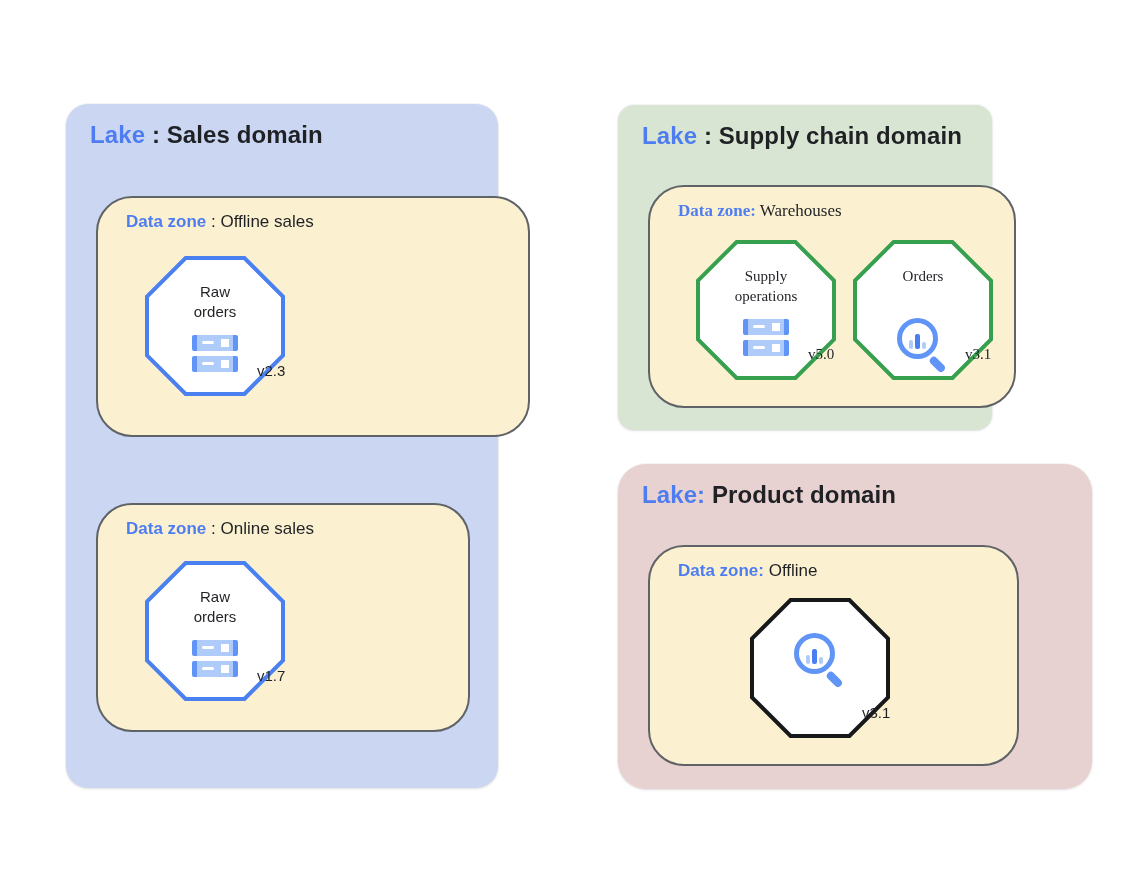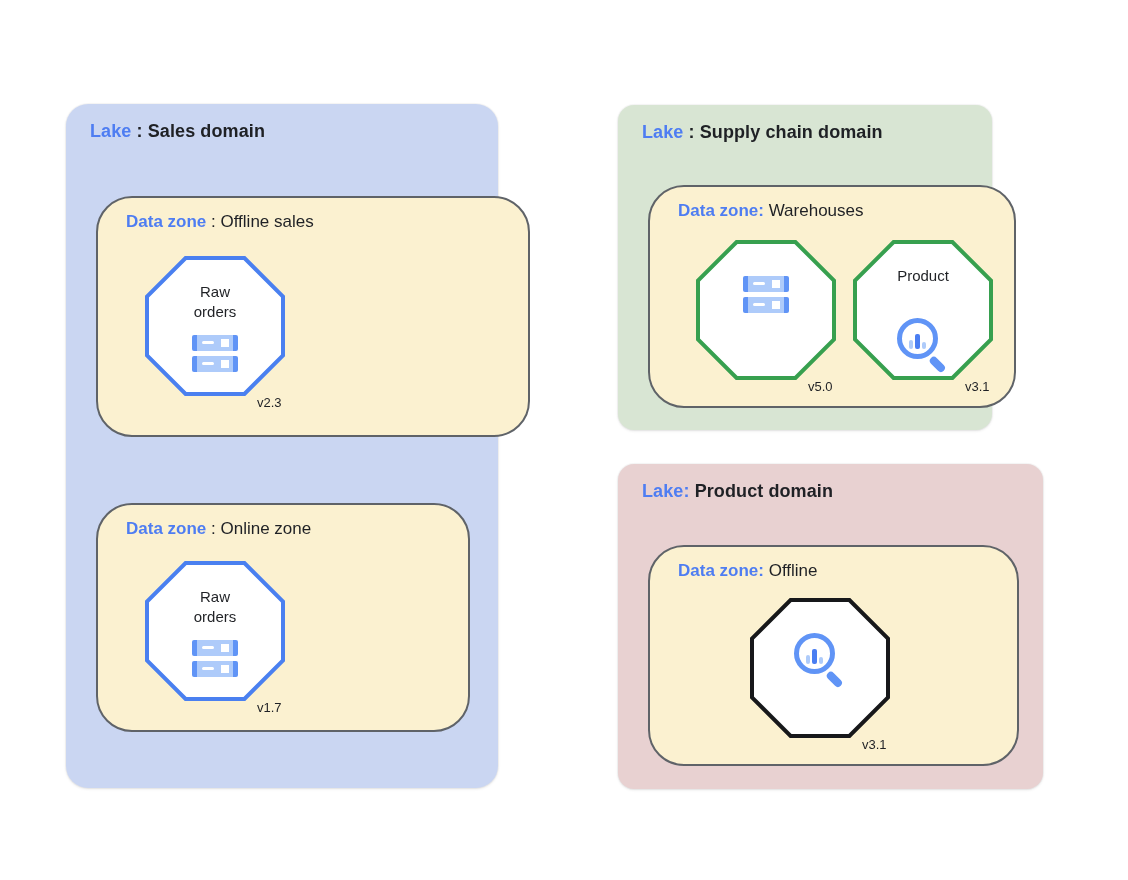--- a/index.html
+++ b/index.html
@@ -3,31 +3,31 @@
 <meta charset="utf-8">
 <style>
   html,body{margin:0;padding:0;background:#ffffff;}
   body{width:1128px;height:880px;position:relative;font-family:"Liberation Sans",sans-serif;color:var(--text-dark);}
   .canvas{position:absolute;inset:0;background:#ffffff;overflow:hidden;}
 
   
   .lake{position:absolute;box-shadow:0 1px 3px rgba(0,0,0,0.10), 0 0 0 1px rgba(0,0,0,0.03);}
   #lake-sales{left:66px;top:104px;width:432px;height:684px;background:var(--lake-sales-bg);border-radius:22px;}
   #lake-supply{left:618px;top:105px;width:374px;height:325px;background:var(--lake-supply-bg);border-radius:16px;}
-  #lake-product{left:618px;top:464px;width:425px;height:325px;background:var(--lake-product-bg);border-radius:16px;}
-
-  .lake-header{position:absolute;left:24px;top:17px;font-size:18px;font-weight:bold;letter-spacing:.1px;}
+  #lake-product{left:618px;top:464px;width:474px;height:325px;background:var(--lake-product-bg);border-radius:28px;}
+
+  .lake-header{position:absolute;left:24px;top:17px;font-size:24px;font-weight:bold;letter-spacing:.1px;}
   .lake-header .prefix{color:var(--accent-blue);}
   .lake-header .rest{color:var(--text-dark);}
 
   
   .zone{position:absolute;background:var(--zone-bg);border:2px solid var(--zone-border);border-radius:36px;box-sizing:border-box;}
   #zone-offline{left:30px;top:92px;width:434px;height:241px;}
   #zone-online{left:30px;top:399px;width:374px;height:229px;}
-  #zone-warehouses{left:30px;top:80px;width:368px;height:223px;}
+  #zone-warehouses{left:30px;top:80px;width:368px;height:223px;font-family:Liberation Serif, serif;}
   #zone-products{left:30px;top:81px;width:371px;height:221px;}
 
   .zone-header{position:absolute;left:28px;top:14px;font-size:17px;color:var(--text-dark);}
   .zone-header .prefix{color:var(--accent-blue);font-weight:bold;}
 
   
   .octagon{position:absolute;width:142px;height:142px;}
   .oct-svg{position:absolute;left:0;top:0;width:142px;height:142px;overflow:visible;}
   .oct-svg polygon{fill:#ffffff;stroke-width:4;}
   .s-blue{stroke:var(--oct-blue);}
@@ -39,21 +39,21 @@
   #oct-raw-orders{left:46px;top:55px;}
   #oct-orders{left:207px;top:55px;}
   #oct-supply{left:45px;top:52px;}
   #oct-stocks{left:202px;top:52px;}
   #oct-product-ref{left:99px;top:50px;}
 
   .oct-content{position:absolute;inset:0;display:flex;flex-direction:column;align-items:center;padding-top:27px;box-sizing:border-box;}
   .oct-label{font-size:15px;line-height:20px;text-align:center;color:var(--text-dark);min-height:43px;}
   .oct-label.nw{max-width:74px;}
   .oct-label.mw{max-width:94px;}
-  .version{position:absolute;left:113px;top:140px;font-size:13px;color:var(--text-dark);white-space:nowrap;text-align:right;}
+  .version{position:absolute;left:113px;top:107px;font-size:15px;color:var(--text-dark);white-space:nowrap;text-align:right;}
 
   
   .srv{margin-top:10px;}
   .srv-row{position:relative;width:46px;height:16px;background:var(--icon-blue-light);border-left:5px solid var(--icon-blue-mid);border-right:5px solid var(--icon-blue-mid);border-radius:2px;box-sizing:border-box;margin-bottom:5px;}
   .srv-row:last-child{margin-bottom:0;}
   .srv-dash{position:absolute;left:5px;top:6px;width:12px;height:3px;background:#ffffff;border-radius:1.5px;}
   .srv-sq{position:absolute;right:4px;top:4px;width:8px;height:8px;background:#ffffff;}
 
   
   .mag{position:relative;width:56px;height:54px;margin-top:8px;}
@@ -96,21 +96,21 @@
               </div>
           </div>
         </div>
         <div class="version">v2.3</div>
       </div>
 
     </div>
 
     <div class="zone" id="zone-online">
       <div class="zone-header">
-        <span class="prefix">Data zone</span><span class="rest"> : Online zone</span>
+        <span class="prefix">Data zone</span><span class="rest"> : Online sales</span>
       </div>
 
       <div class="octagon" id="oct-raw-orders">
         <svg class="oct-svg" viewBox="0 0 142 142">
           <polygon class="s-blue" points="41.6,3 100.4,3 139,41.6 139,100.4 100.4,139 41.6,139 3,100.4 3,41.6"></polygon>
         </svg>
         <div class="oct-content">
           <div class="oct-label nw">Raw orders</div>
           <div class="srv">
             <div class="srv-row">
@@ -137,40 +137,41 @@
     <div class="zone" id="zone-warehouses">
       <div class="zone-header">
         <span class="prefix">Data zone:</span><span class="rest"> Warehouses</span>
       </div>
 
       <div class="octagon" id="oct-supply">
         <svg class="oct-svg" viewBox="0 0 142 142">
           <polygon class="s-green" points="41.6,3 100.4,3 139,41.6 139,100.4 100.4,139 41.6,139 3,100.4 3,41.6"></polygon>
         </svg>
         <div class="oct-content">
+          <div class="oct-label mw">Supply operations</div>
           <div class="srv">
             <div class="srv-row">
                 <span class="srv-dash"></span>
                 <span class="srv-sq"></span>
               </div>
             <div class="srv-row">
                 <span class="srv-dash"></span>
                 <span class="srv-sq"></span>
               </div>
           </div>
         </div>
         <div class="version">v5.0</div>
       </div>
 
       <div class="octagon" id="oct-stocks">
         <svg class="oct-svg" viewBox="0 0 142 142">
           <polygon class="s-green" points="41.6,3 100.4,3 139,41.6 139,100.4 100.4,139 41.6,139 3,100.4 3,41.6"></polygon>
         </svg>
         <div class="oct-content">
-          <div class="oct-label">Product</div>
+          <div class="oct-label">Orders</div>
           <div class="mag">
             <div class="mag-ring">
                 <span class="mag-bar b1"></span>
                 <span class="mag-bar b2"></span>
                 <span class="mag-bar b3"></span>
               </div>
             <span class="mag-handle"></span>
           </div>
         </div>
         <div class="version">v3.1</div>

